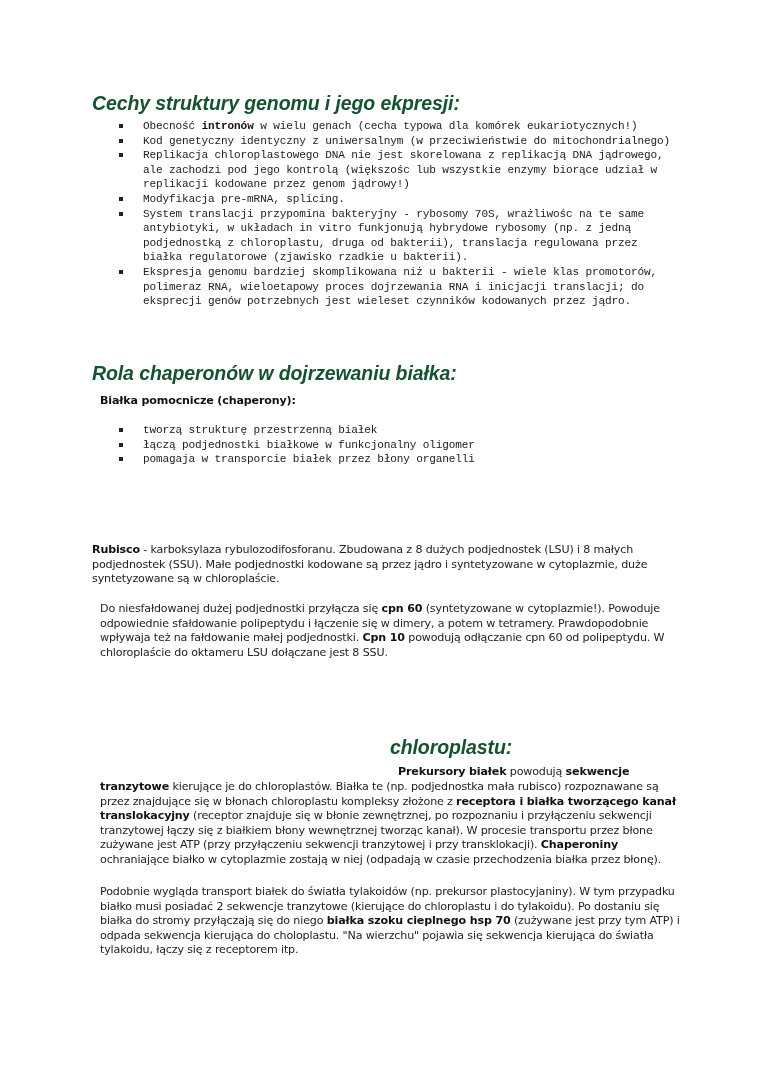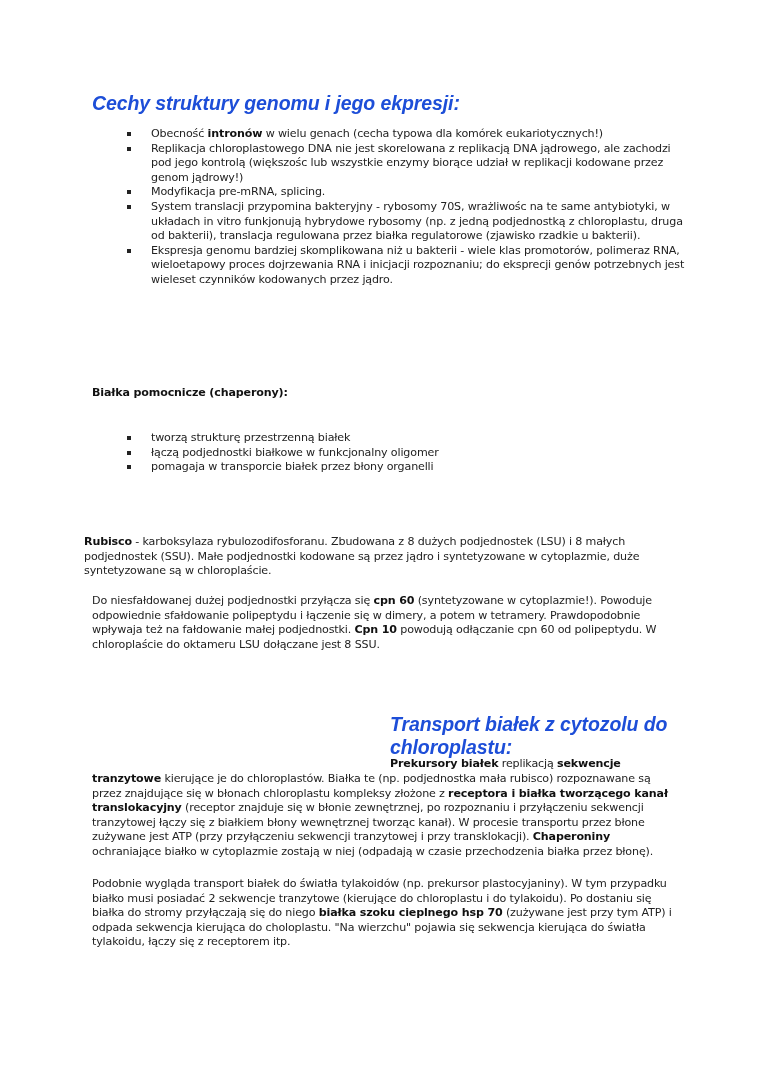--- a/index.html
+++ b/index.html
@@ -1,53 +1,55 @@
 <!DOCTYPE html>
 <html><head>
 <meta charset="utf-8">
 <style>
   html, body { margin: 0; padding: 0; background: #ffffff; }
   body { width: 760px; height: 1075px; position: relative; overflow: hidden;
          font-family: "DejaVu Sans", sans-serif; color: #1a1a1a; }
   .page { position: absolute; left: 0; top: 0; width: 760px; height: 1075px; }
   h1.sec { font-family: "Liberation Sans", sans-serif; font-style: italic; font-weight: bold;
-           font-size: 19.5px; margin: 0; color: #1d4ed8; letter-spacing: -0.1px; }
+           font-size: 19.5px; margin: 0; color: #14532d; letter-spacing: -0.1px; }
   .txt { font-size: 11.1px; line-height: 14.6px; color: #222; letter-spacing: -0.15px; }
   b { font-weight: bold; color: #111; }
-  ul.bul { list-style: none; margin: 12px; padding: 0; }
+  ul.bul { list-style: none; margin: 4px; padding: 0; font-family: Liberation Mono, monospace; }
   ul.bul li { position: relative; padding-left: 24px; }
   ul.bul li::before { content: ""; position: absolute; left: 0; top: 5px; width: 4px; height: 4px; background: #222; }
   .abs { position: absolute; }
-  p { margin: 0; }
+  p { margin: 8px; }
 </style>
 </head>
 <body>
 
 <div class="page">
 
   <h1 class="sec abs" style="left:92px; top:92px;">Cechy struktury genomu i jego ekpresji:</h1>
   <ul class="bul txt abs" style="left:115px; top:115px; width:560px;">
     <li><span>Obecność </span><b>intronów</b><span> w wielu genach (cecha typowa dla komórek eukariotycznych!)</span></li>
+    <li>Kod genetyczny identyczny z uniwersalnym (w przeciwieństwie do mitochondrialnego)</li>
     <li>Replikacja chloroplastowego DNA nie jest skorelowana z replikacją DNA jądrowego, ale zachodzi pod jego kontrolą (większośc lub wszystkie enzymy biorące udział w replikacji kodowane przez genom jądrowy!)</li>
     <li>Modyfikacja pre-mRNA, splicing.</li>
     <li>System translacji przypomina bakteryjny - rybosomy 70S, wrażliwośc na te same antybiotyki, w układach in vitro funkjonują hybrydowe rybosomy (np. z jedną podjednostką z chloroplastu, druga od bakterii), translacja regulowana przez białka regulatorowe (zjawisko rzadkie u bakterii).</li>
-    <li>Ekspresja genomu bardziej skomplikowana niż u bakterii - wiele klas promotorów, polimeraz RNA, wieloetapowy proces dojrzewania RNA i inicjacji rozpoznaniu; do ekspreсji genów potrzebnych jest wieleset czynników kodowanych przez jądro.</li>
+    <li>Ekspresja genomu bardziej skomplikowana niż u bakterii - wiele klas promotorów, polimeraz RNA, wieloetapowy proces dojrzewania RNA i inicjacji translacji; do ekspreсji genów potrzebnych jest wieleset czynników kodowanych przez jądro.</li>
   </ul>
 
+  <h1 class="sec abs" style="left:92px; top:362px;">Rola chaperonów w dojrzewaniu białka:</h1>
   <p class="txt abs" style="left:92px; top:386px;"><b>Białka pomocnicze (chaperony):</b></p>
   <ul class="bul txt abs" style="left:115px; top:419px; width:560px;">
     <li>tworzą strukturę przestrzenną białek</li>
     <li>łączą podjednostki białkowe w funkcjonalny oligomer</li>
     <li>pomagaja w transporcie białek przez błony organelli</li>
   </ul>
 
 
   <p class="txt abs" style="left:84px; top:535px; width:585px;"><b>Rubisco</b><span> - karboksylaza rybulozodifosforanu. Zbudowana z 8 dużych podjednostek (LSU) i 8 małych podjednostek (SSU). Małe podjednostki kodowane są przez jądro i syntetyzowane w cytoplazmie, duże syntetyzowane są w chloroplaście.</span></p>
 
   <p class="txt abs" style="left:92px; top:594px; width:585px;"><span>Do niesfałdowanej dużej podjednostki przyłącza się </span><b>cpn 60</b><span> (syntetyzowane w cytoplazmie!). Powoduje odpowiednie sfałdowanie polipeptydu i łączenie się w dimery, a potem w tetramery. Prawdopodobnie wpływaja też na fałdowanie małej podjednostki. </span><b>Cpn 10</b><span> powodują odłączanie cpn 60 od polipeptydu. W chloroplaście do oktameru LSU dołączane jest 8 SSU.</span></p>
 
-  <h1 class="sec abs" style="left:390px; top:713px; line-height:23px;"><span>Transport białek z cytozolu do</span><br><span>chloroplastu:</span></h1>
-  <p class="txt abs" style="left:390px; top:757px;"><b>Prekursory białek</b><span> replikacją </span><b>sekwencje</b></p>
+  <h1 class="sec abs" style="left:390px; top:713px; line-height:23px;"><br><span>chloroplastu:</span></h1>
+  <p class="txt abs" style="left:390px; top:757px;"><b>Prekursory białek</b><span> powodują </span><b>sekwencje</b></p>
   <p class="txt abs" style="left:92px; top:772px; width:585px;"><b>tranzytowe</b><span> kierujące je do chloroplastów. Białka te (np. podjednostka mała rubisco) rozpoznawane są przez znajdujące się w błonach chloroplastu kompleksy złożone z </span><b>receptora i białka tworzącego kanał translokacyjny</b><span> (receptor znajduje się w błonie zewnętrznej, po rozpoznaniu i przyłączeniu sekwencji tranzytowej łączy się z białkiem błony wewnętrznej tworząc kanał). W procesie transportu przez błone zużywane jest ATP (przy przyłączeniu sekwencji tranzytowej i przy transklokacji). </span><b>Chaperoniny</b><span> ochraniające białko w cytoplazmie zostają w niej (odpadają w czasie przechodzenia białka przez błonę).</span></p>
 
   <p class="txt abs" style="left:92px; top:877px; width:585px;"><span>Podobnie wygląda transport białek do światła tylakoidów (np. prekursor plastocyjaniny). W tym przypadku białko musi posiadać 2 sekwencje tranzytowe (kierujące do chloroplastu i do tylakoidu). Po dostaniu się białka do stromy przyłączają się do niego </span><b>białka szoku cieplnego hsp 70</b><span> (zużywane jest przy tym ATP) i odpada sekwencja kierująca do choloplastu. "Na wierzchu" pojawia się sekwencja kierująca do światła tylakoidu, łączy się z receptorem itp.</span></p>
 
 </div>
 
 </body></html>

